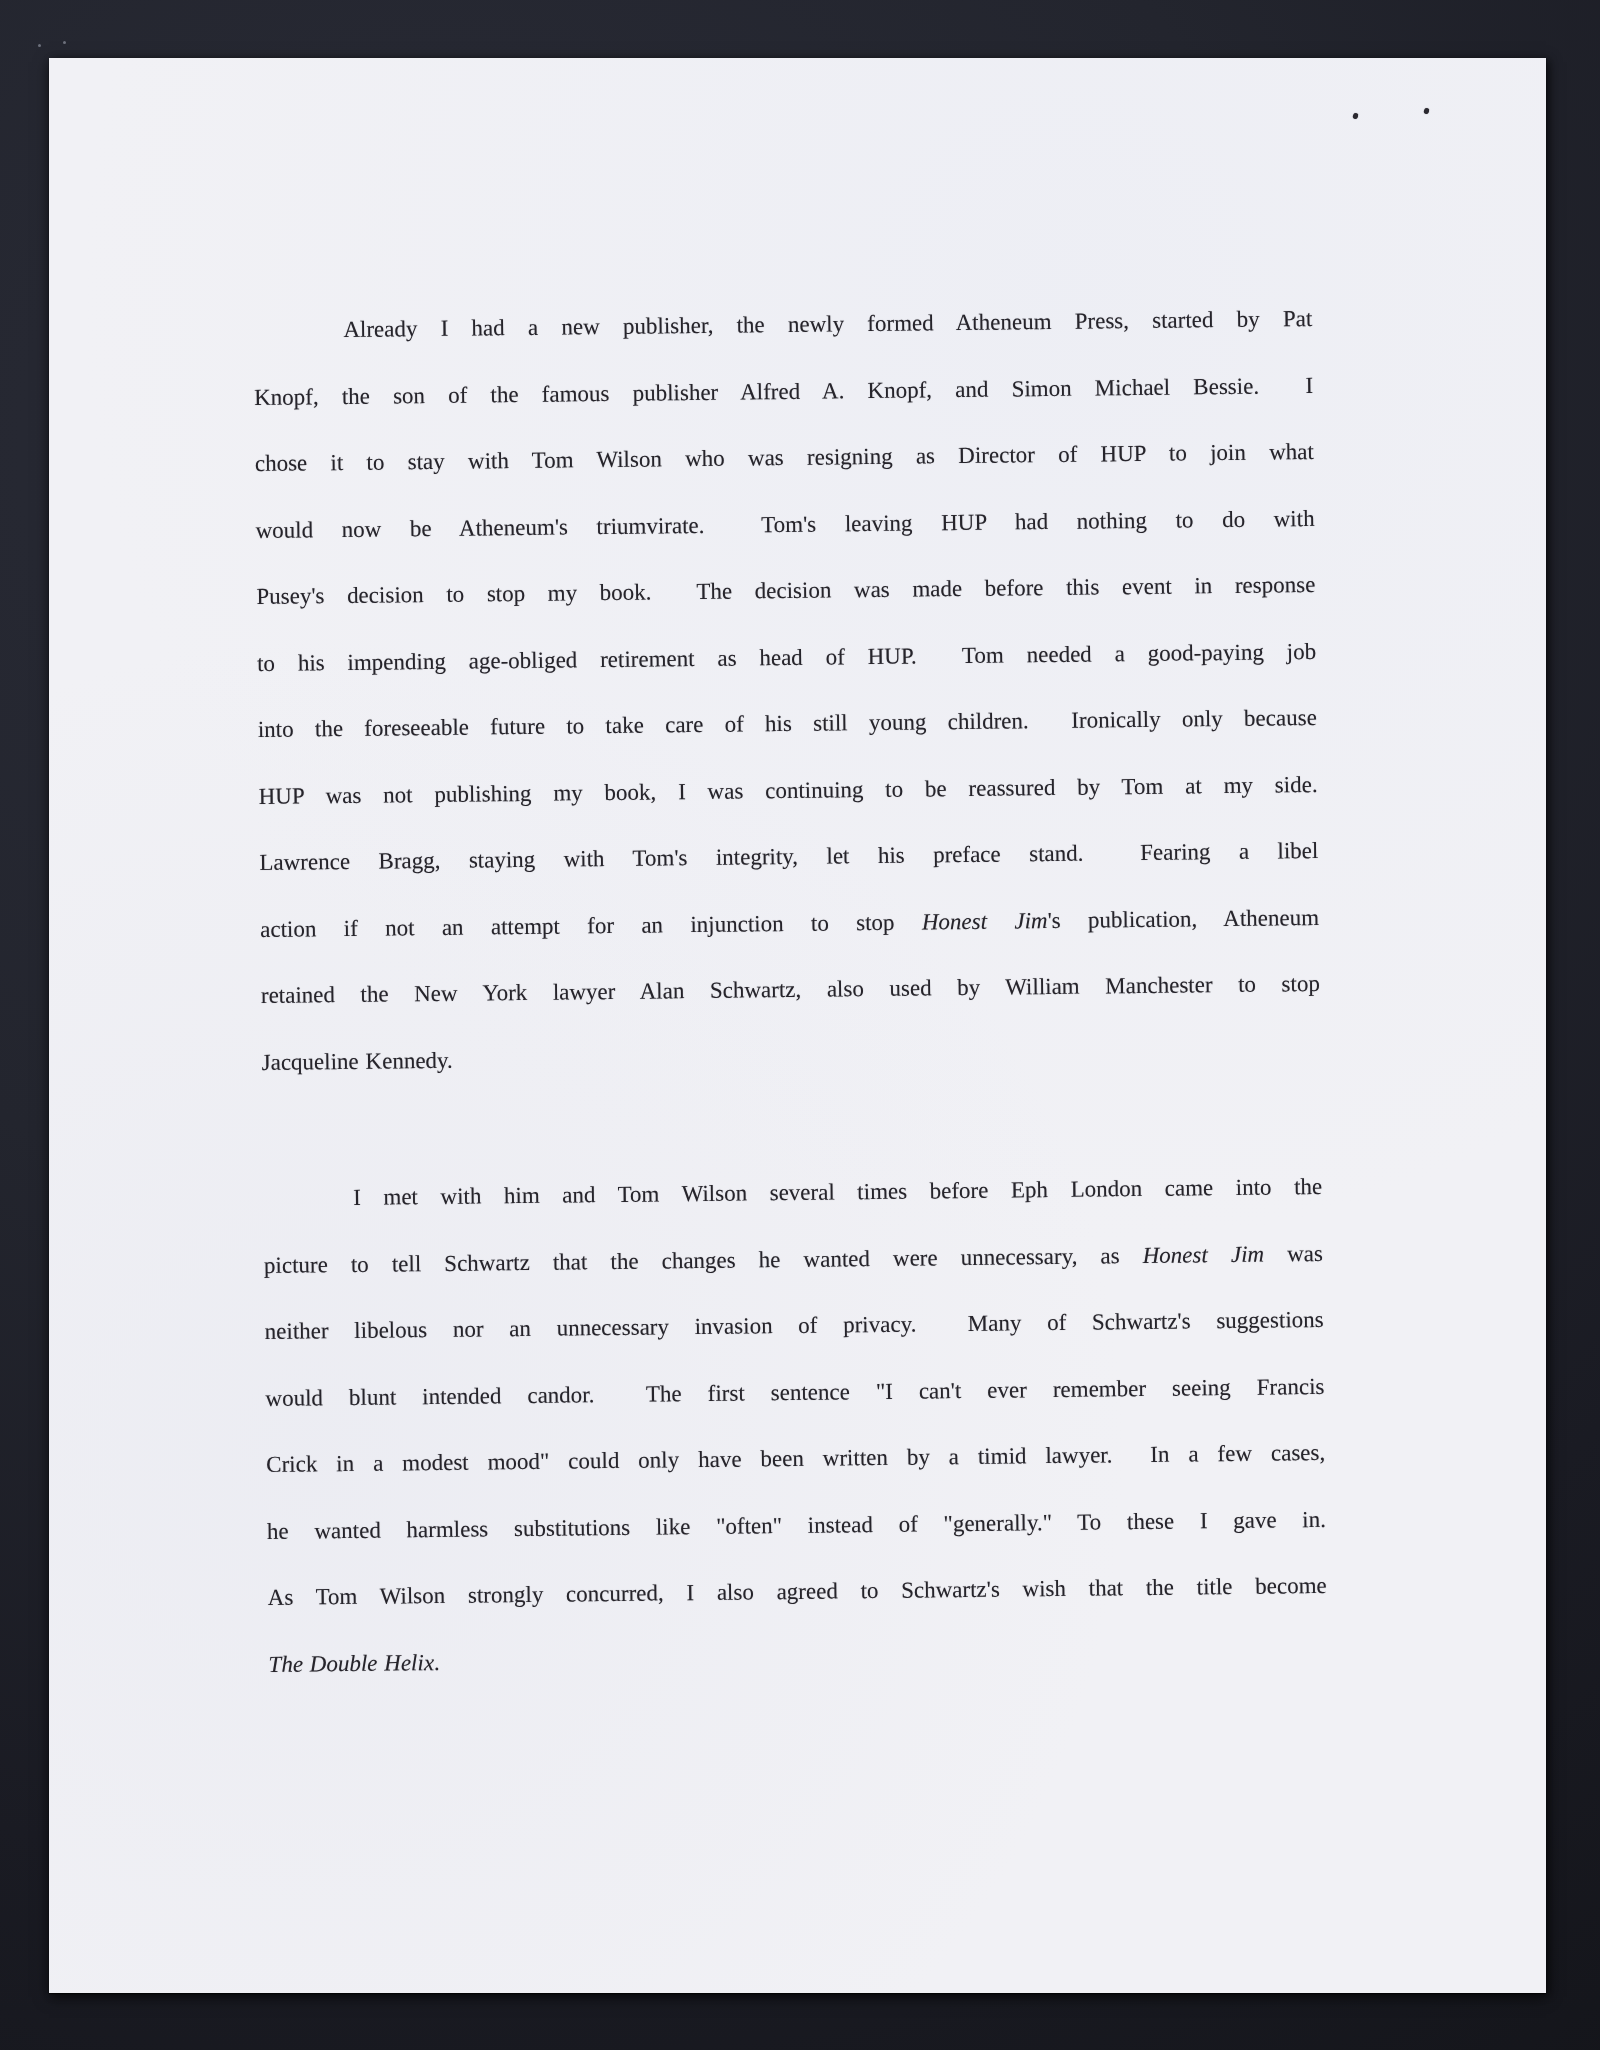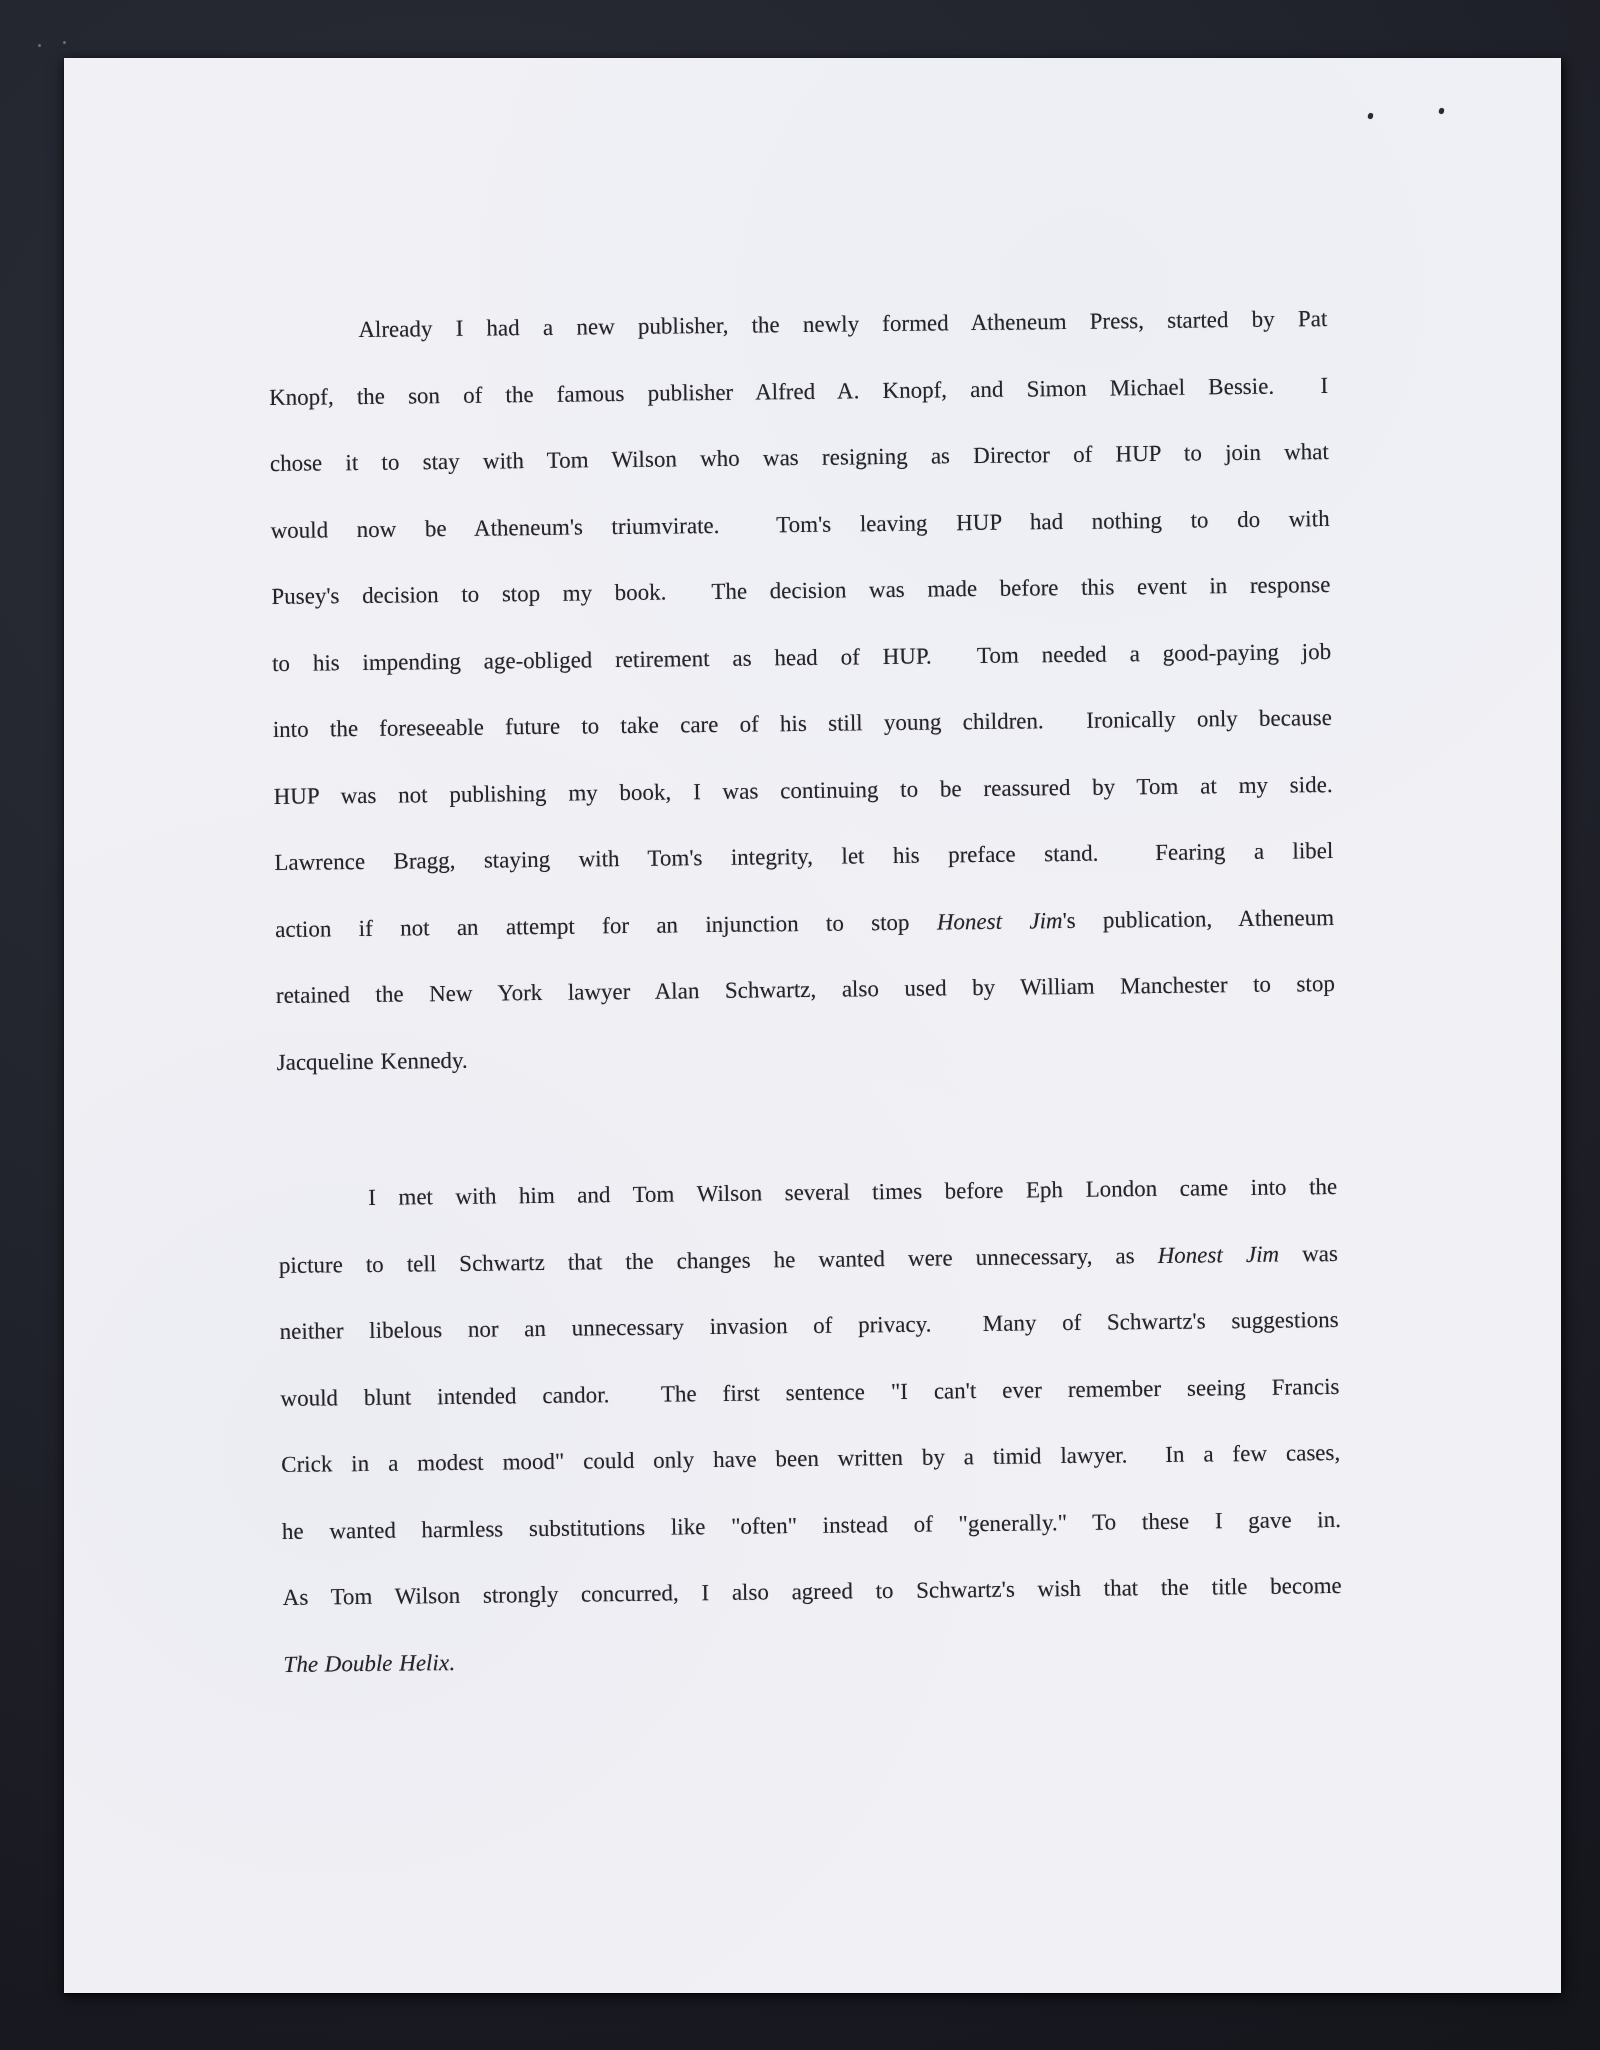--- a/index.html
+++ b/index.html
@@ -30,21 +30,20 @@
     width: 1497px;
     height: 1935px;
     background:
       radial-gradient(120% 90% at 68% 12%, rgba(234,236,244,0.55) 0%, rgba(234,236,244,0) 55%),
       radial-gradient(90% 70% at 18% 72%, rgba(226,228,238,0.35) 0%, rgba(226,228,238,0) 60%),
       #f1f1f5;
     box-shadow:
       0 4px 14px rgba(0, 0, 0, 0.55),
       3px 2px 8px rgba(0, 0, 0, 0.45),
       0 1px 1px rgba(0, 0, 0, 0.6);
-    margin-left: 15px;
   }
   .ink-speck {
     position: absolute;
     width: 5px; height: 6px;
     background: #2b2930;
     border-radius: 55% 45% 50% 50%;
     transform: rotate(18deg);
     box-shadow: 0 0 1px rgba(43,41,48,0.6);
   }
   .manuscript {

